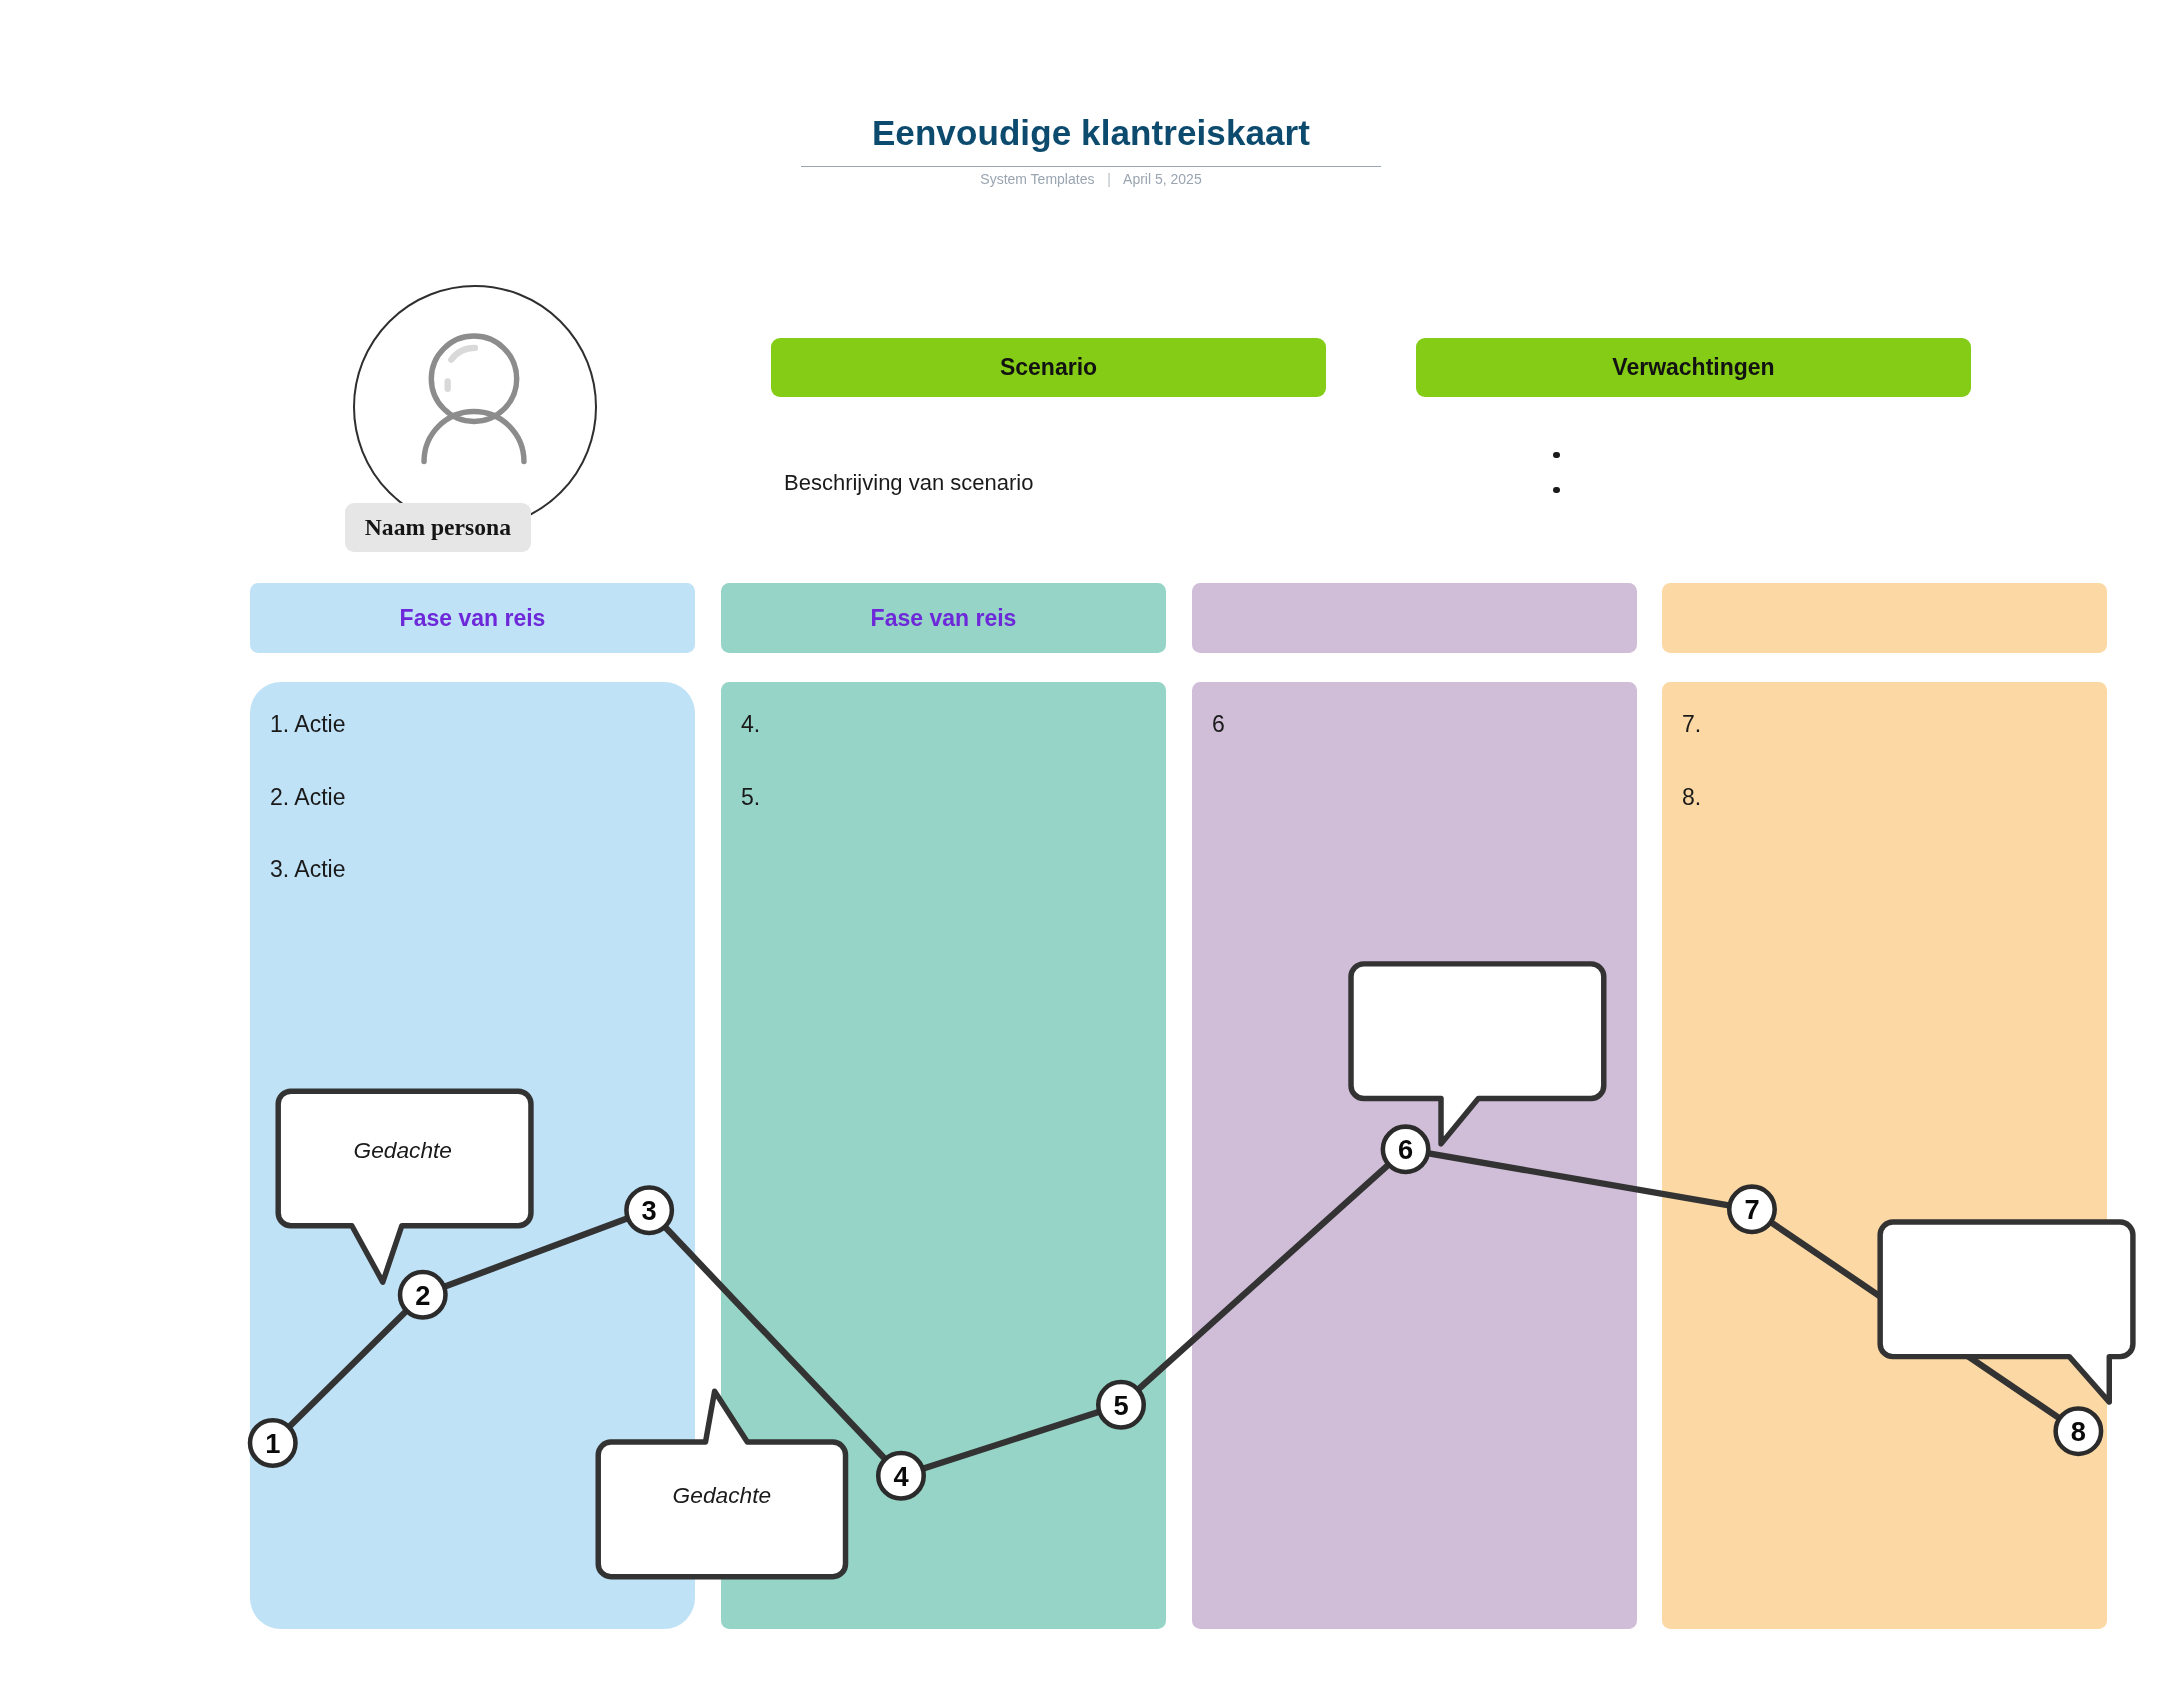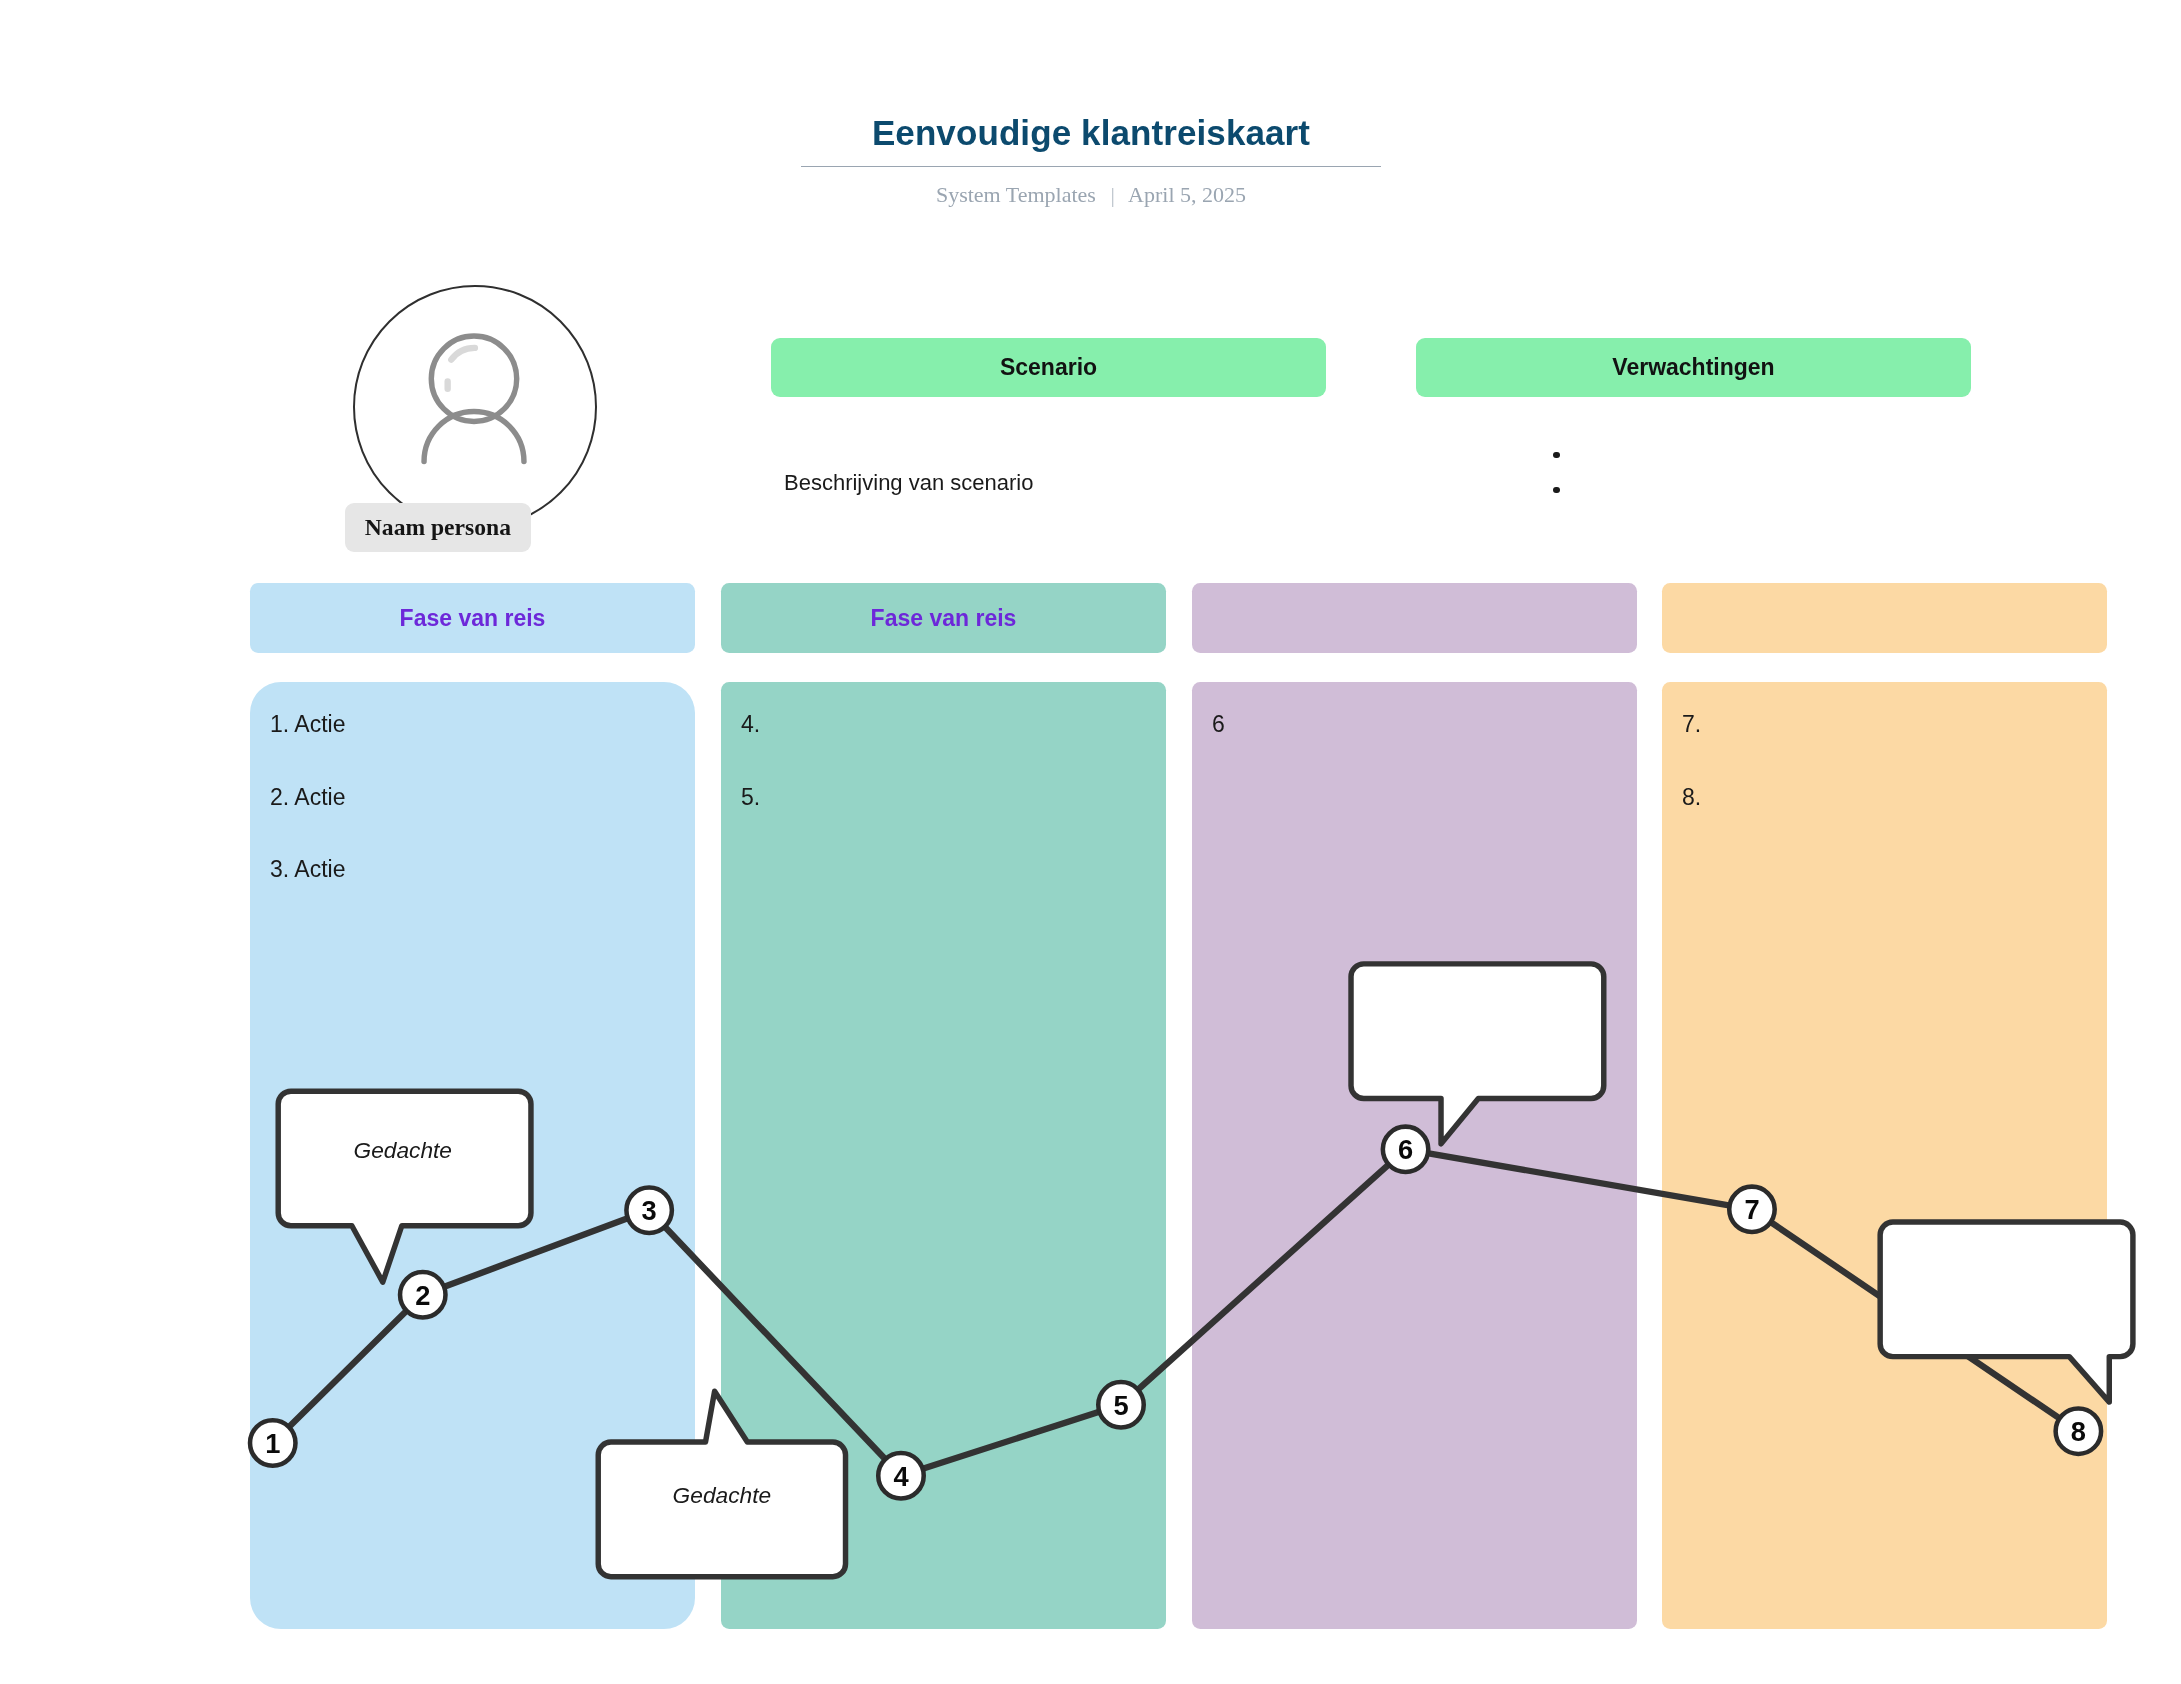--- a/index.html
+++ b/index.html
@@ -29,25 +29,24 @@
     display: inline-block;
     font-size: 35px;
     font-weight: bold;
     color: #0c4a6e;
     letter-spacing: 0.1px;
     padding: 0 71px 12.7px 71px;
     border-bottom: 1.8px solid #9aa5b1;
     line-height: 1.15;
   }
   .doc-meta {
-    margin-top: 15px;
-    font-size: 22px;
+    margin-top: 4px;
+    font-size: 14px;
     color: #9aa5b1;
     line-height: 1.2;
-    font-family: Liberation Serif, serif;
   }
   .doc-meta .sep {
     display: inline-block;
     padding: 0 9px;
     color: #b9c1c9;
   }
 
   
   .persona {
     position: absolute;
@@ -76,21 +75,21 @@
     color: #151515;
     white-space: nowrap;
     text-align: center;
     font-family: Liberation Serif, serif;
   }
 
   
   .panel-head {
     position: absolute;
     height: 59px;
-    background: #86efac;
+    background: #84cc16;
     border-radius: 9px;
     display: flex;
     align-items: center;
     justify-content: center;
     font-size: 23px;
     font-weight: bold;
     color: #121212;
   }
   #scenario-head { left: 771px; top: 338px; width: 555px; }
   #expect-head   { left: 1416px; top: 338px; width: 555px; }

